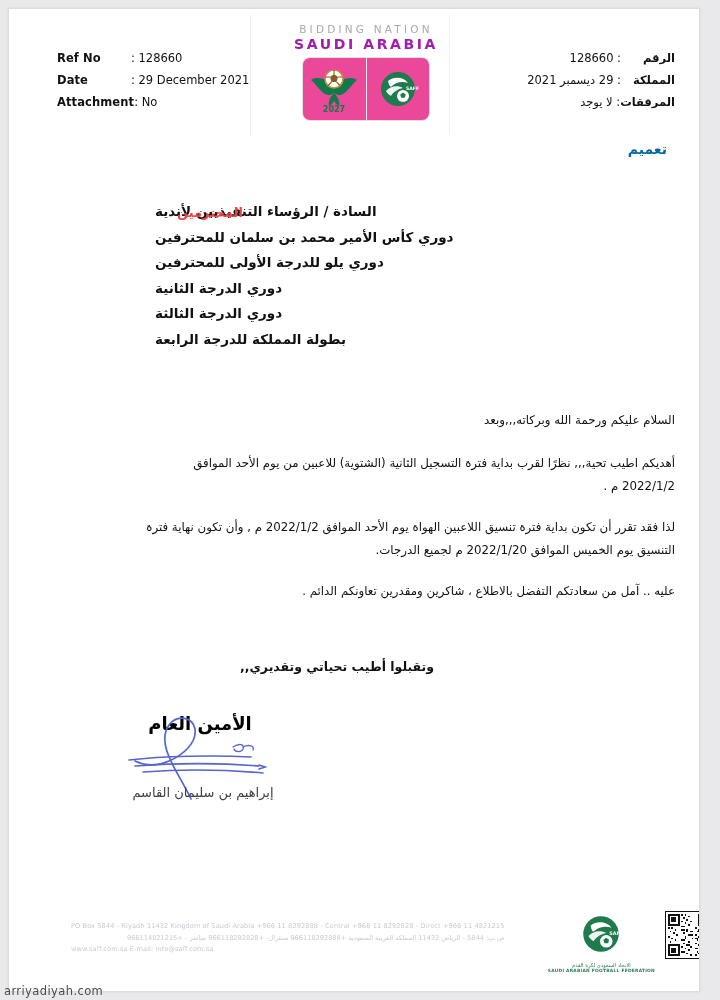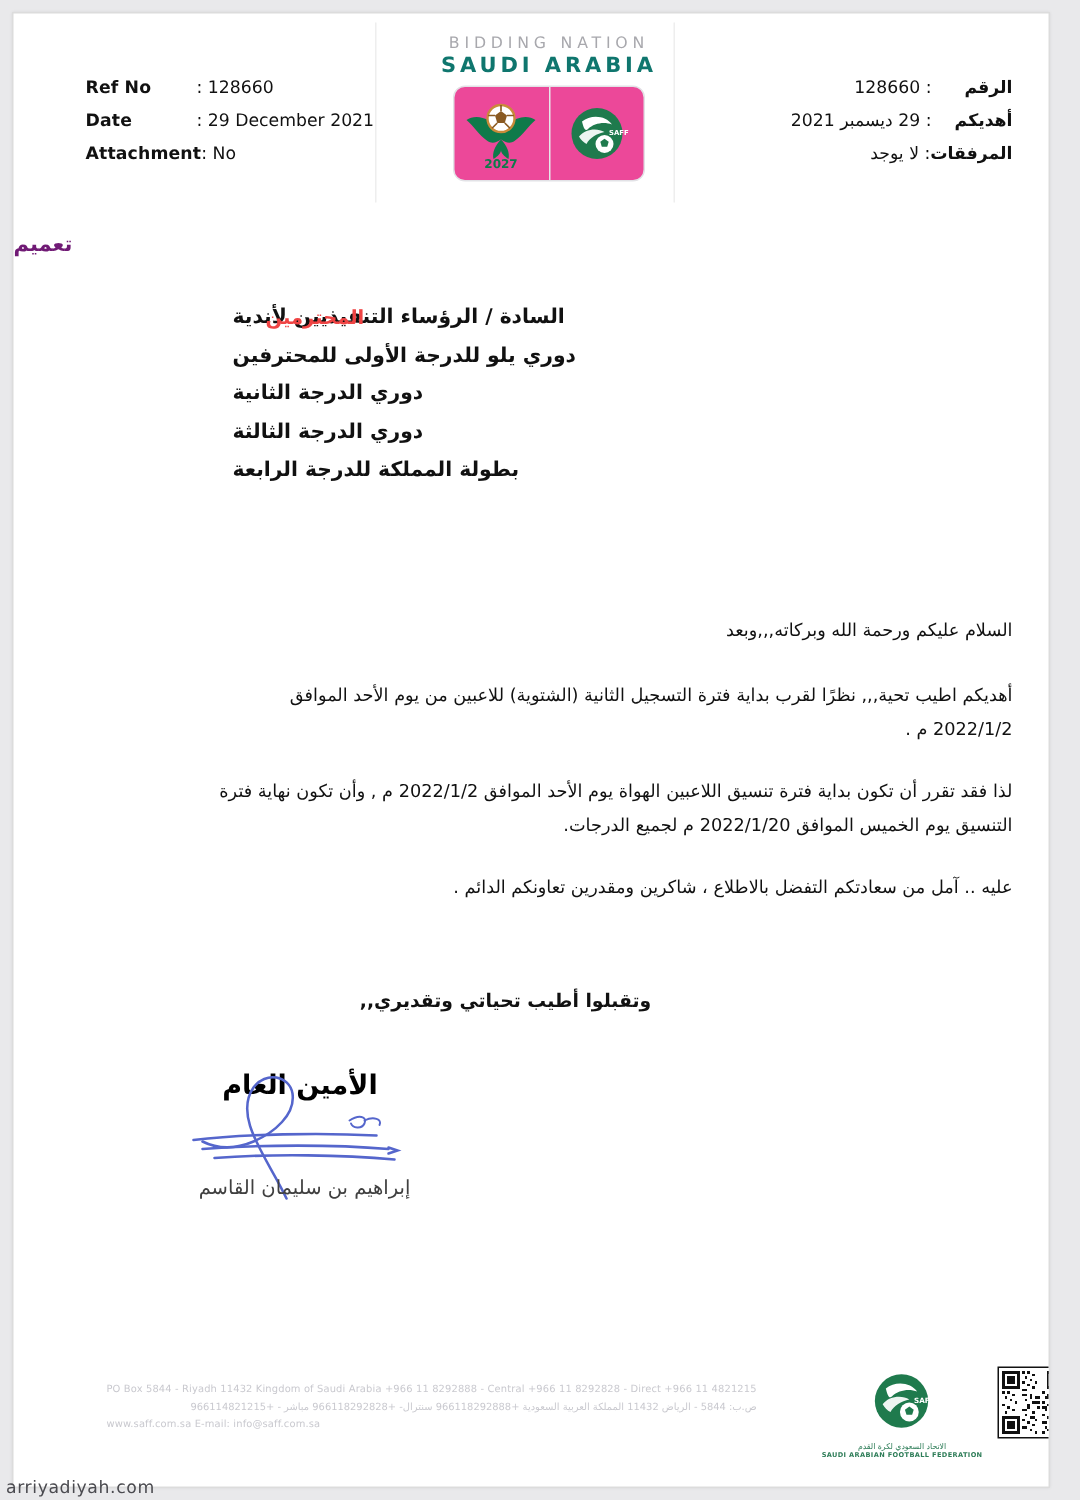--- a/index.html
+++ b/index.html
@@ -93,21 +93,21 @@
   }
   .bid-line1 {
     font-size: 10.5px;
     letter-spacing: 3.2px;
     color: #a8a8ad;
     font-weight: normal;
   }
   .bid-line2 {
     font-size: 14px;
     letter-spacing: 2.6px;
-    color: #0f766e;
+    color: #a21caf;
     font-weight: bold;
     margin-top: 1px;
   }
   .logo-box {
     margin: 5px auto 0;
     width: 126px;
     height: 62px;
     border: 1px solid #e2e2e6;
     border-radius: 8px;
     display: flex;
@@ -120,25 +120,25 @@
     display: flex;
     align-items: center;
     justify-content: center;
   }
   .logo-cell.sep { border-left: 1px solid #e6e6ea; }
 
   
   .doc-title {
     position: absolute;
     left: 0; right: 0;
-    top: 146px;
-    text-align: left;
+    top: 132px;
+    text-align: right;
     font-size: 14px;
     font-weight: bold;
-    color: #701a75;
+    color: #0369a1;
     direction: rtl;
   }
   .doc-title .t { padding-right: 32px; }
 
   .addressees {
     position: absolute;
     right: 24px;
     top: 190px;
     width: 520px;
     direction: rtl;
@@ -337,36 +337,37 @@
           </div>
         </div>
       </div>
 
       <div class="meta-ar">
         <div class="row">
           <span class="lbl">الرقم</span>
           <span class="val">: 128660</span>
         </div>
         <div class="row">
-          <span class="lbl">أهديكم</span>
+          <span class="lbl">المملكة</span>
           <span class="val">: 29 ديسمبر 2021</span>
         </div>
         <div class="row">
           <span class="lbl">المرفقات</span>
           <span class="val">: لا يوجد</span>
         </div>
       </div>
     </div>
 
     <div class="doc-title">
       <span class="t">تعميم</span>
     </div>
 
     <div class="addressees">
       <div>السادة / الرؤساء التنفيذيين لأندية</div>
+      <div>دوري كأس الأمير محمد بن سلمان للمحترفين</div>
       <div>دوري يلو للدرجة الأولى للمحترفين</div>
       <div>دوري الدرجة الثانية</div>
       <div>دوري الدرجة الثالثة</div>
       <div>بطولة المملكة للدرجة الرابعة</div>
     </div>
 
     <div class="respect">المحترمين</div>
 
     <div class="body-text">
       <p class="greet">السلام عليكم ورحمة الله وبركاته,,,وبعد</p>

